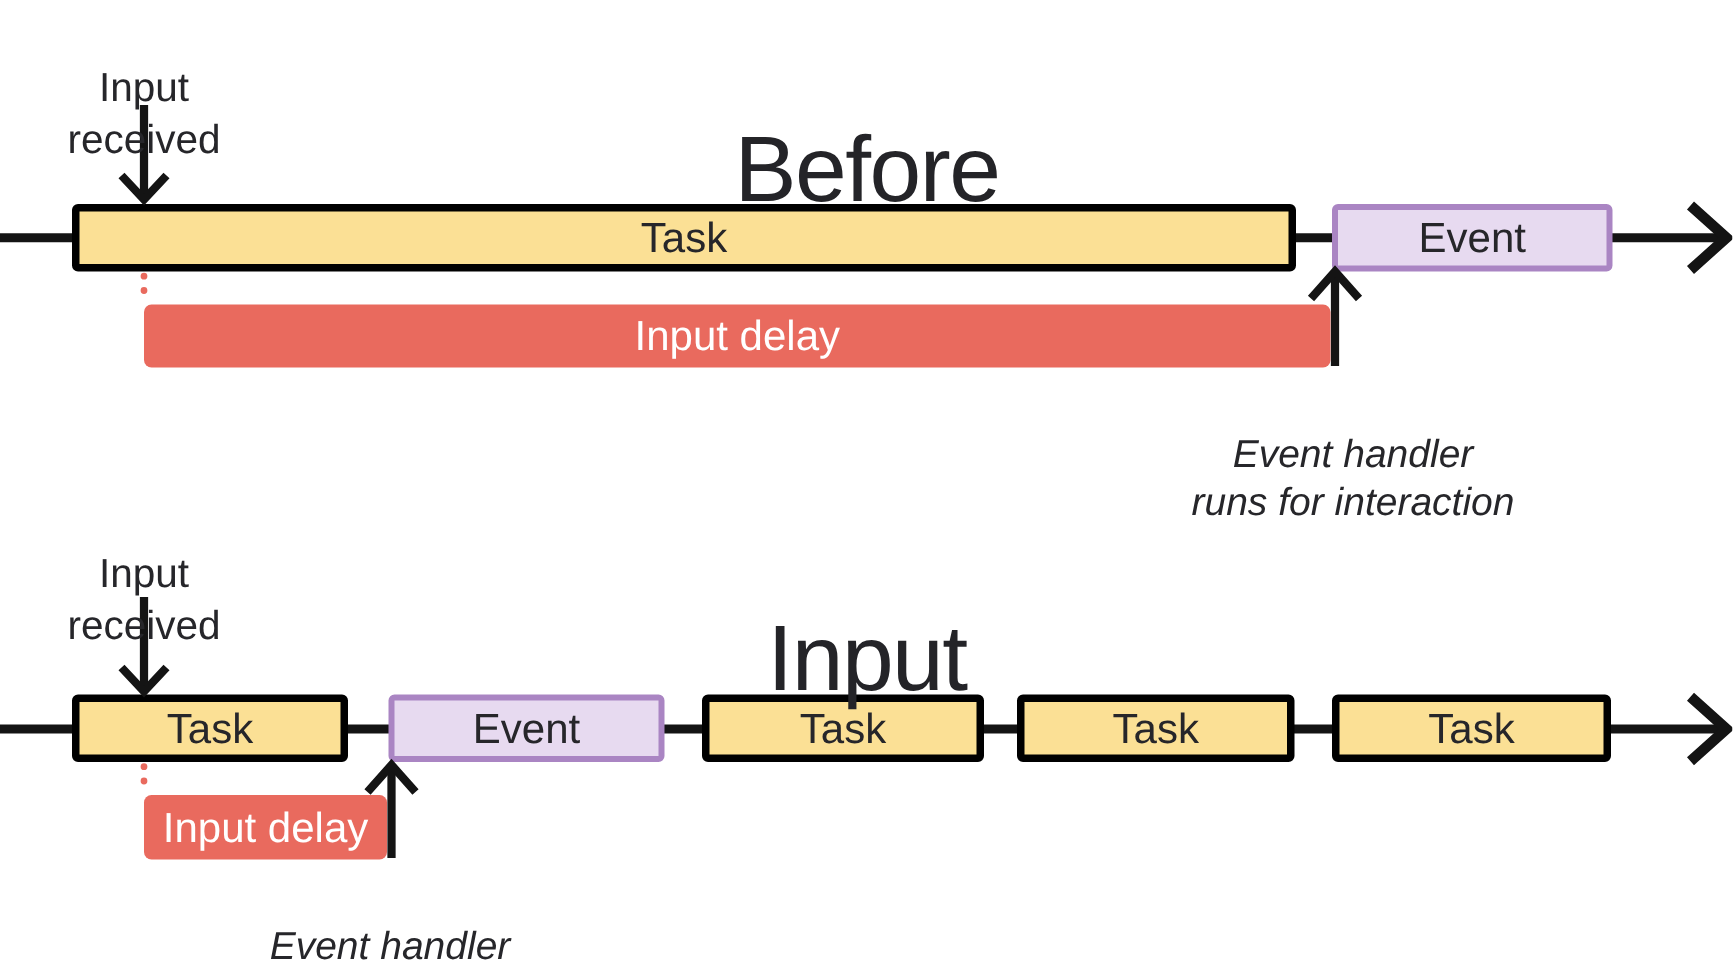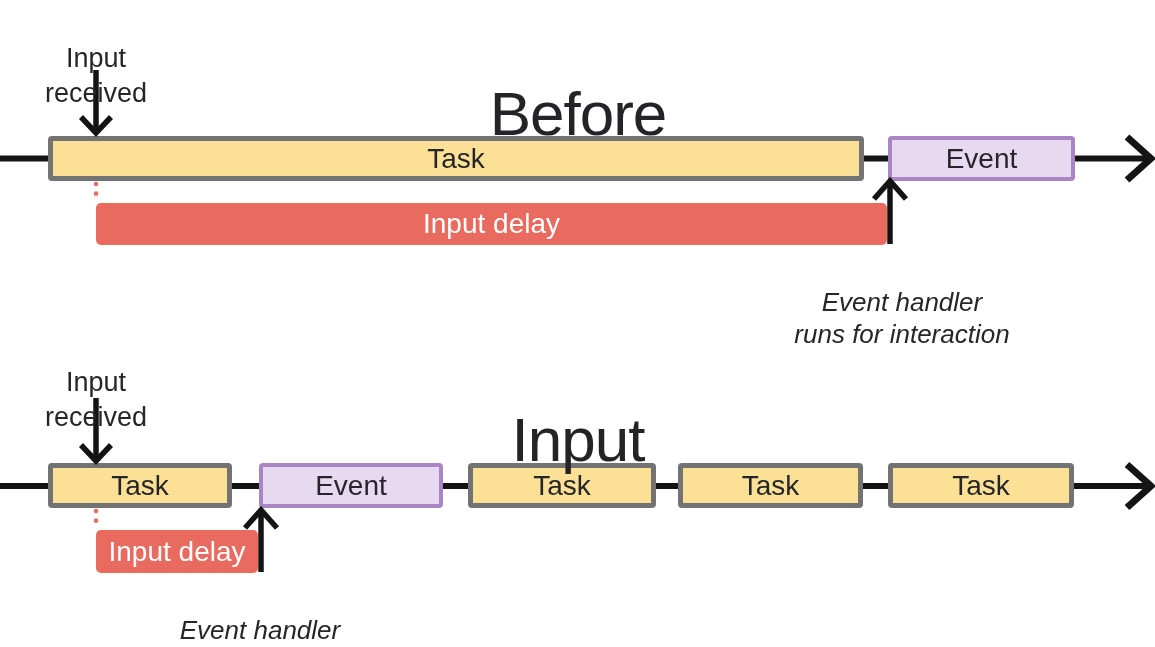--- a/index.html
+++ b/index.html
@@ -28,21 +28,21 @@
     z-index: 2;
     display: flex;
     align-items: center;
     justify-content: center;
     font-size: 28px;
     line-height: 1;
     color: #26262a;
   }
   .bar.task {
     background: #fbe095;
-    border: 5px solid #737373;
+    border: 5px solid #000000;
     border-radius: 4px;
   }
   .bar.event {
     background: #e7daf0;
     border: 4px solid #aa85c3;
     border-radius: 4px;
     justify-content: center;
   }
   .bar.delay {
     background: #e96a5e;

